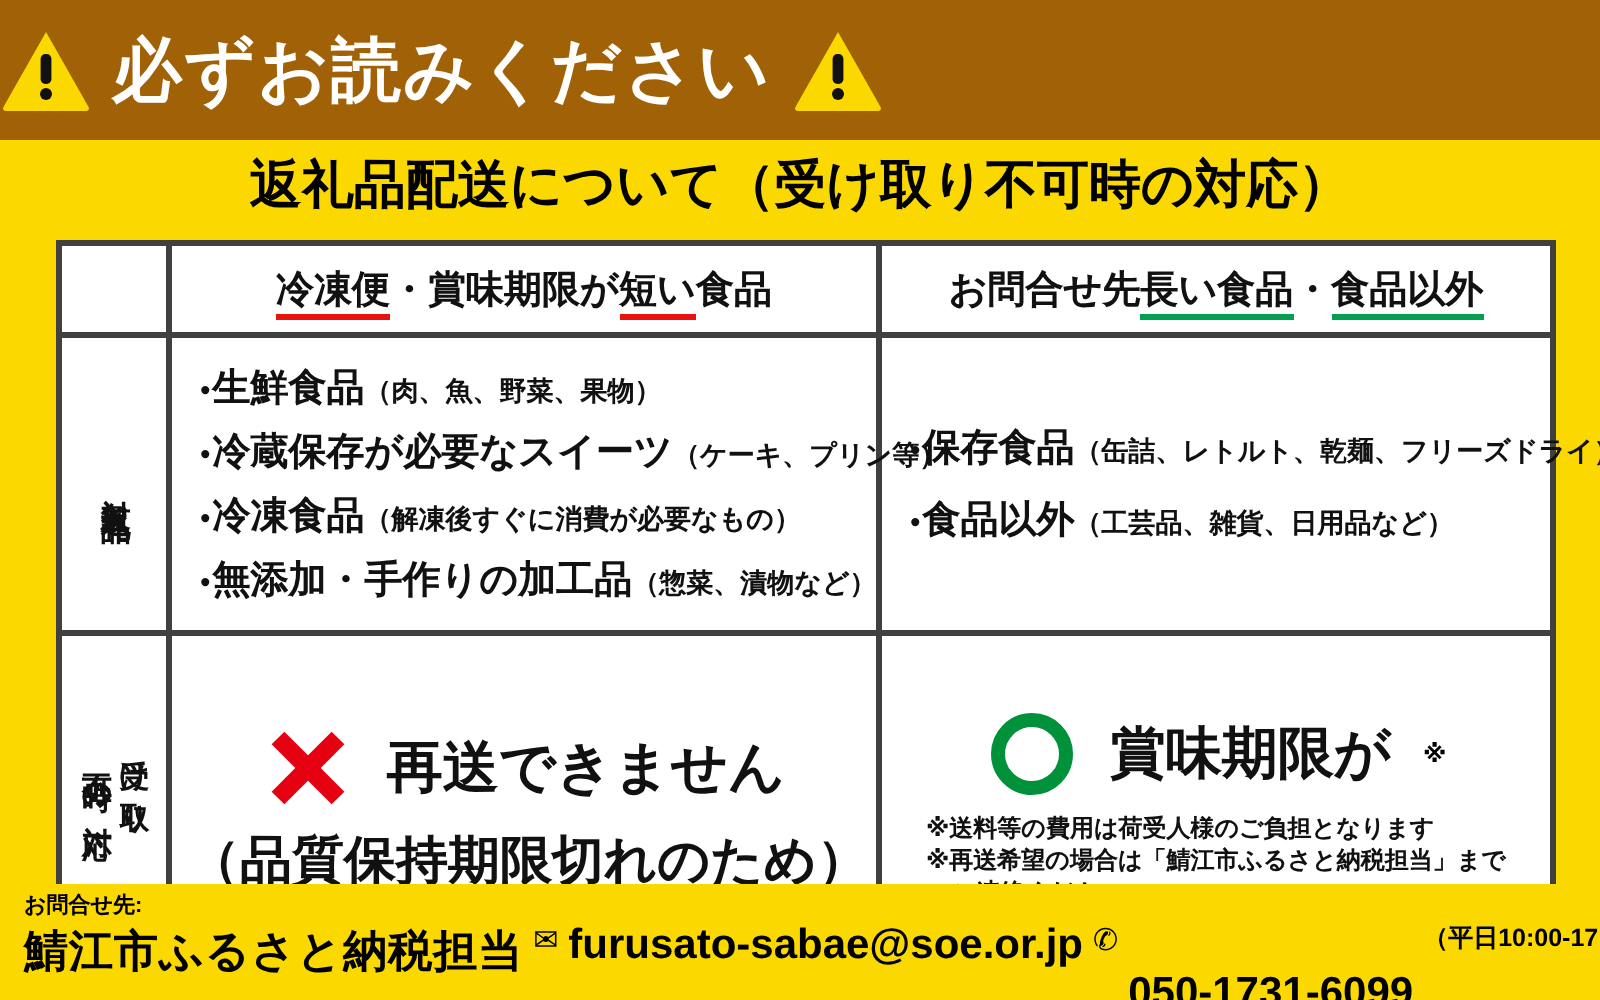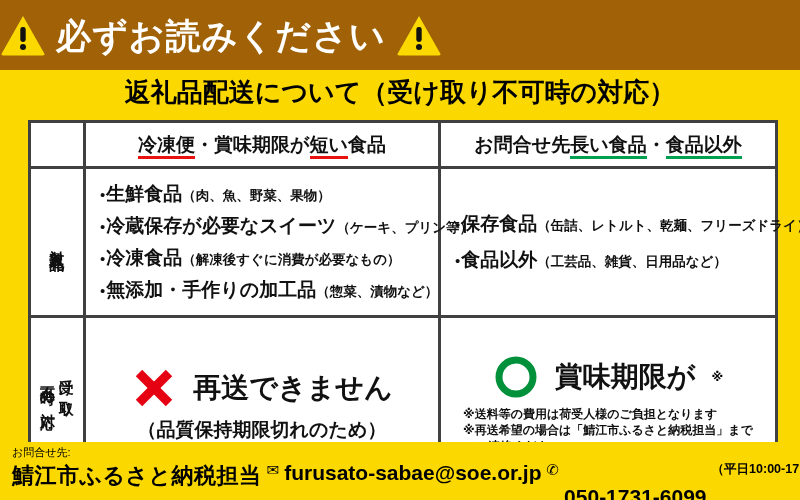--- a/index.html
+++ b/index.html
@@ -83,33 +83,33 @@
   .bullet{ font-size:15px; line-height:1; margin-right:1px; color:#111; }
   .b-main{ font-size:19px; font-weight:bold; color:#111; white-space:nowrap; }
   .b-sub{ font-size:13.5px; font-weight:bold; color:#111; white-space:nowrap; }
   .blist.wide li{ margin:10px 0; }
 
   
   .action-cell{ text-align:center; padding:6px 8px; }
   .action-row{ display:flex; align-items:center; justify-content:center; gap:16px;margin-top:30px; }
   .mark{ width:46px; height:46px; flex:0 0 auto; }
   .action-main{ font-size:28px; font-weight:bold; color:#111; white-space:nowrap; }
-  .action-sub{ font-size:19px; font-weight:bold; color:#111; margin-top:6px; white-space:nowrap; }
+  .action-sub{ font-size:26px; font-weight:bold; color:#111; margin-top:6px; white-space:nowrap; }
   .sup-mark{ font-size:12px; vertical-align:super; font-weight:bold; }
 
   .notes{ margin-top:6px; text-align:left; padding-left:14px; }
   .note-line{ font-size:12px; font-weight:bold; color:#111; line-height:1.35; white-space:nowrap; }
   .note-cont{ padding-left:13px;text-decoration:underline; }
 
   
   .footer{
     position:absolute; left:0; bottom:0; width:800px; height:58px;
     background:#FBD900; padding:3px 10px 0 12px;
   }
-  .footer-label{ font-size:11px; font-weight:normal; color:#000; }
+  .footer-label{ font-size:11px; font-weight:bold; color:#000; }
   .footer-main{
     display:flex; align-items:flex-start; gap:5px;
     margin-top:1px; white-space:nowrap;
   }
   .f-dept{ font-size:22px; font-weight:bold; color:#000; letter-spacing:0.5px; }
   .f-icon{ font-size:15px; color:#000; }
   .f-mail{ font-size:21px; font-weight:bold; color:#000; }
   .f-tel{ font-size:21px; font-weight:bold; color:#000;margin-top:24px; }
   .f-hours{ font-size:12.5px; font-weight:bold; color:#000; }
 </style>

